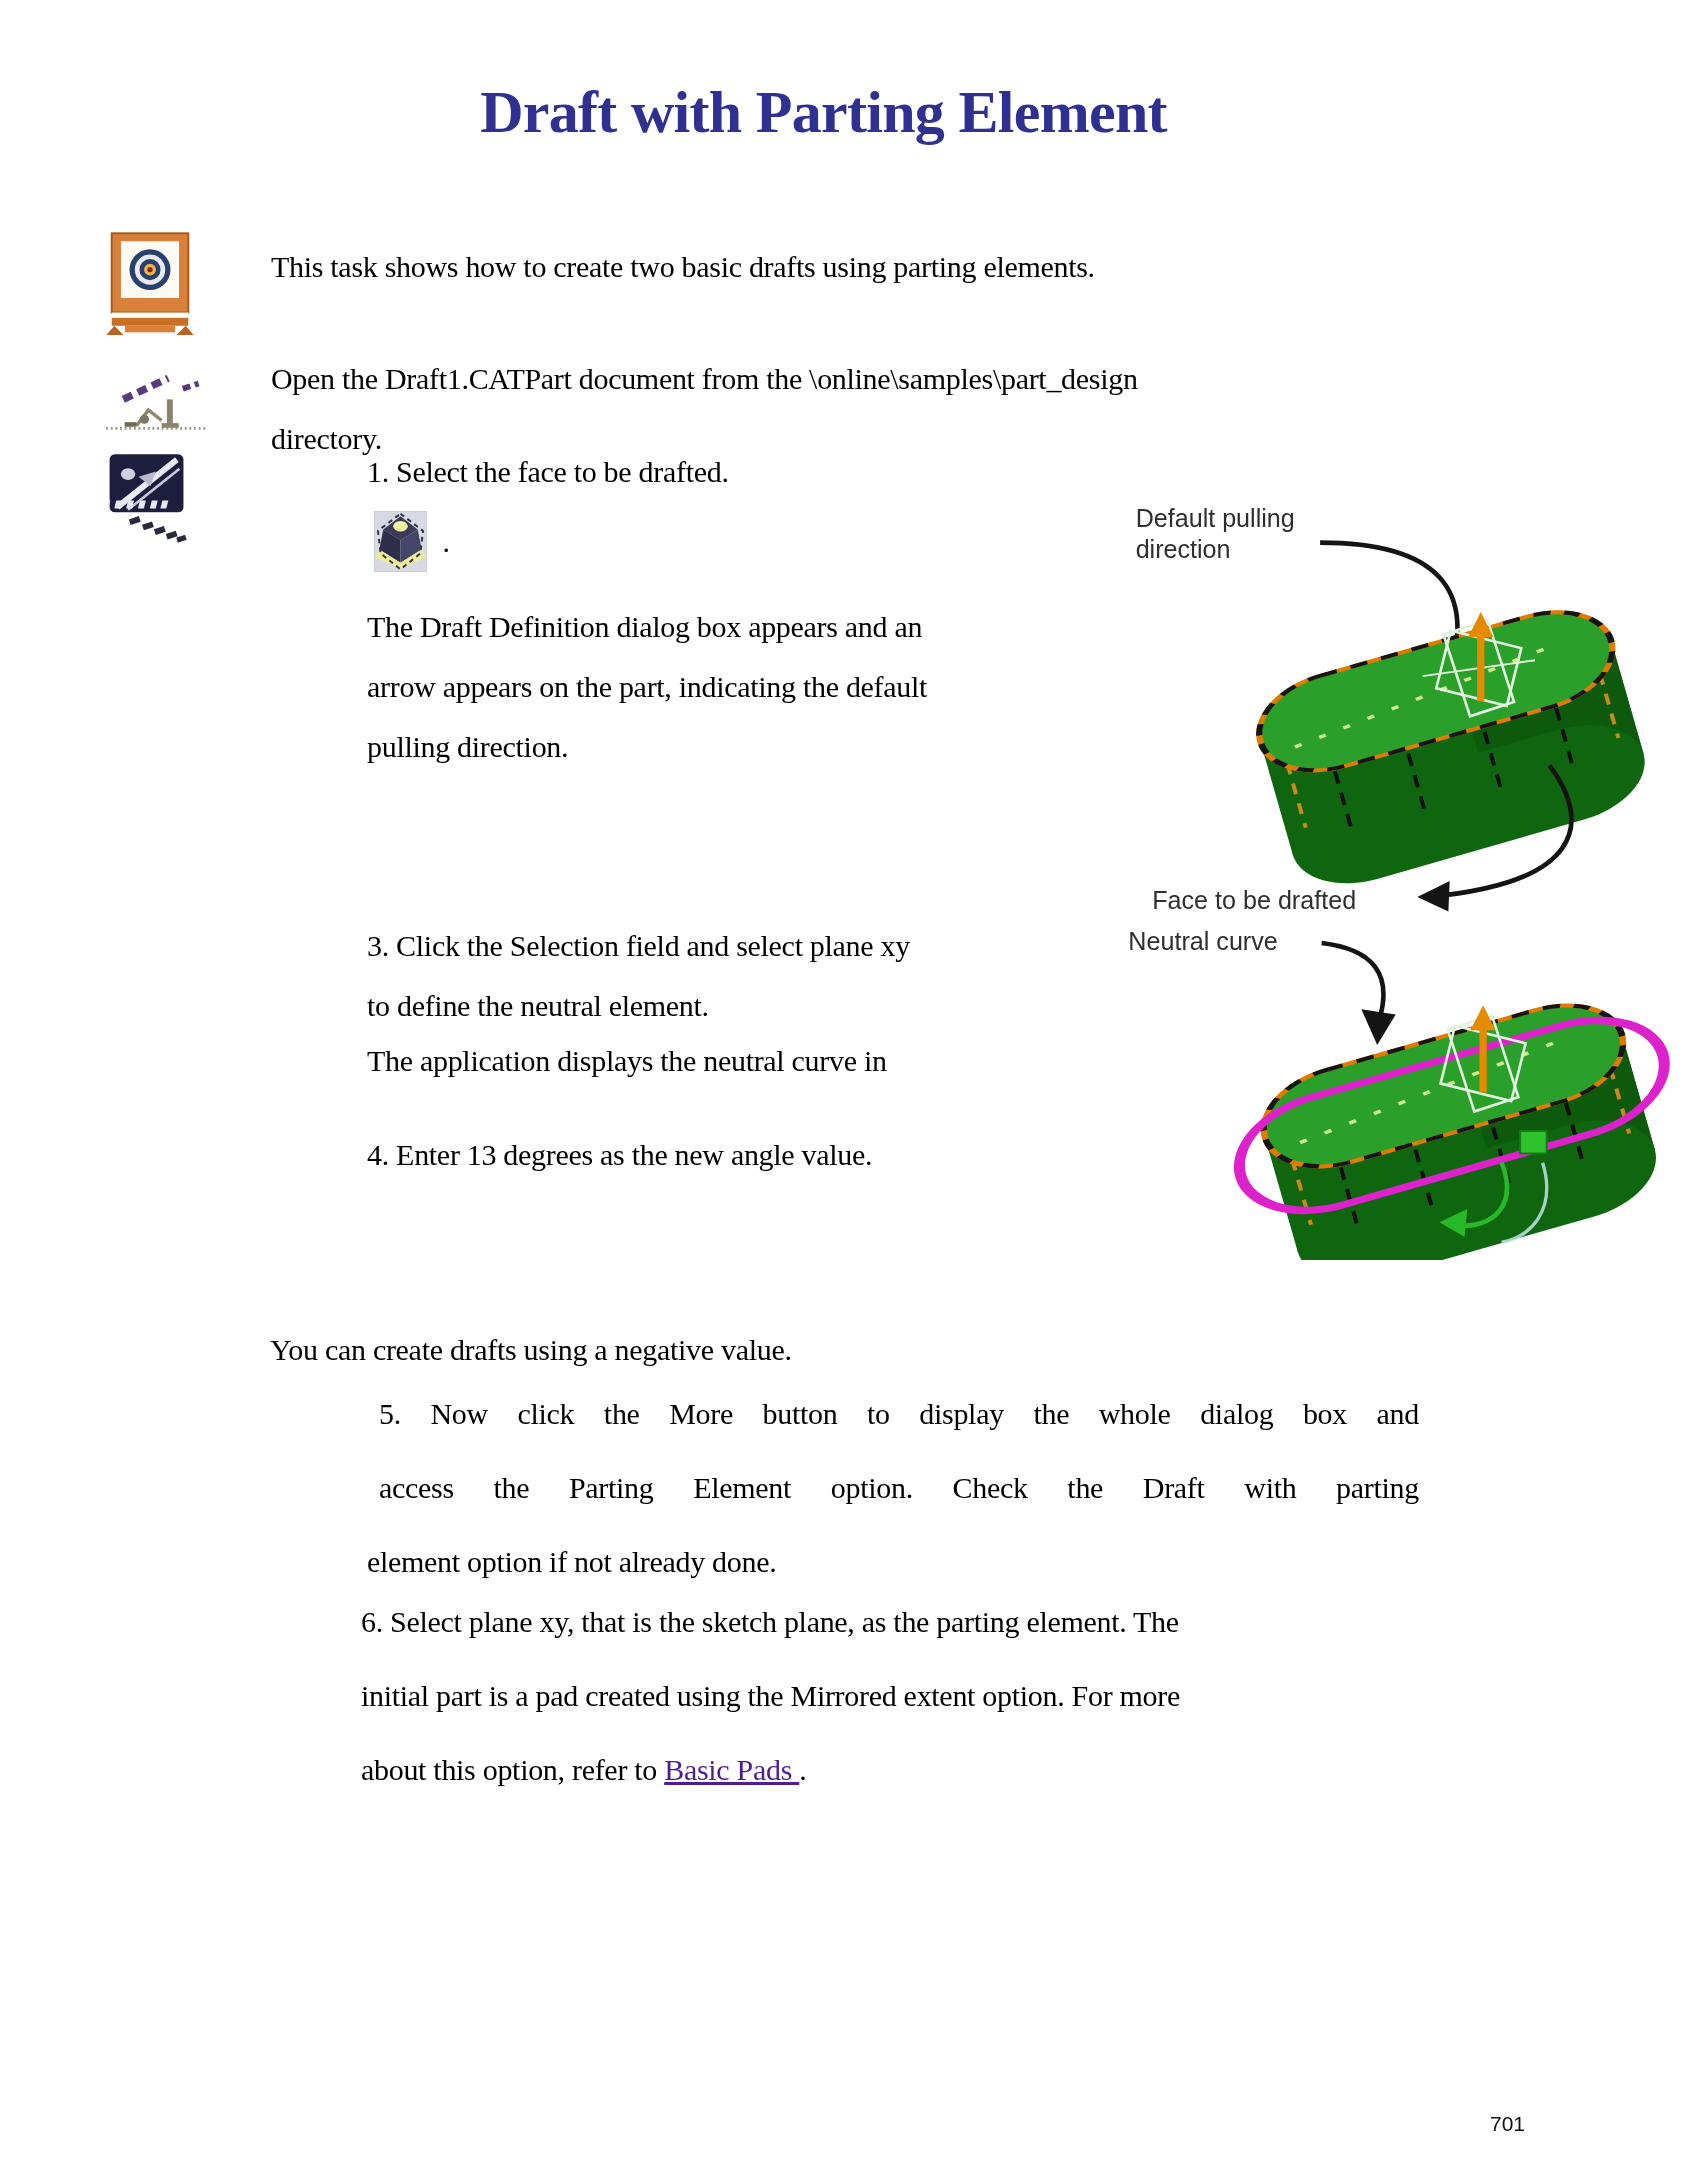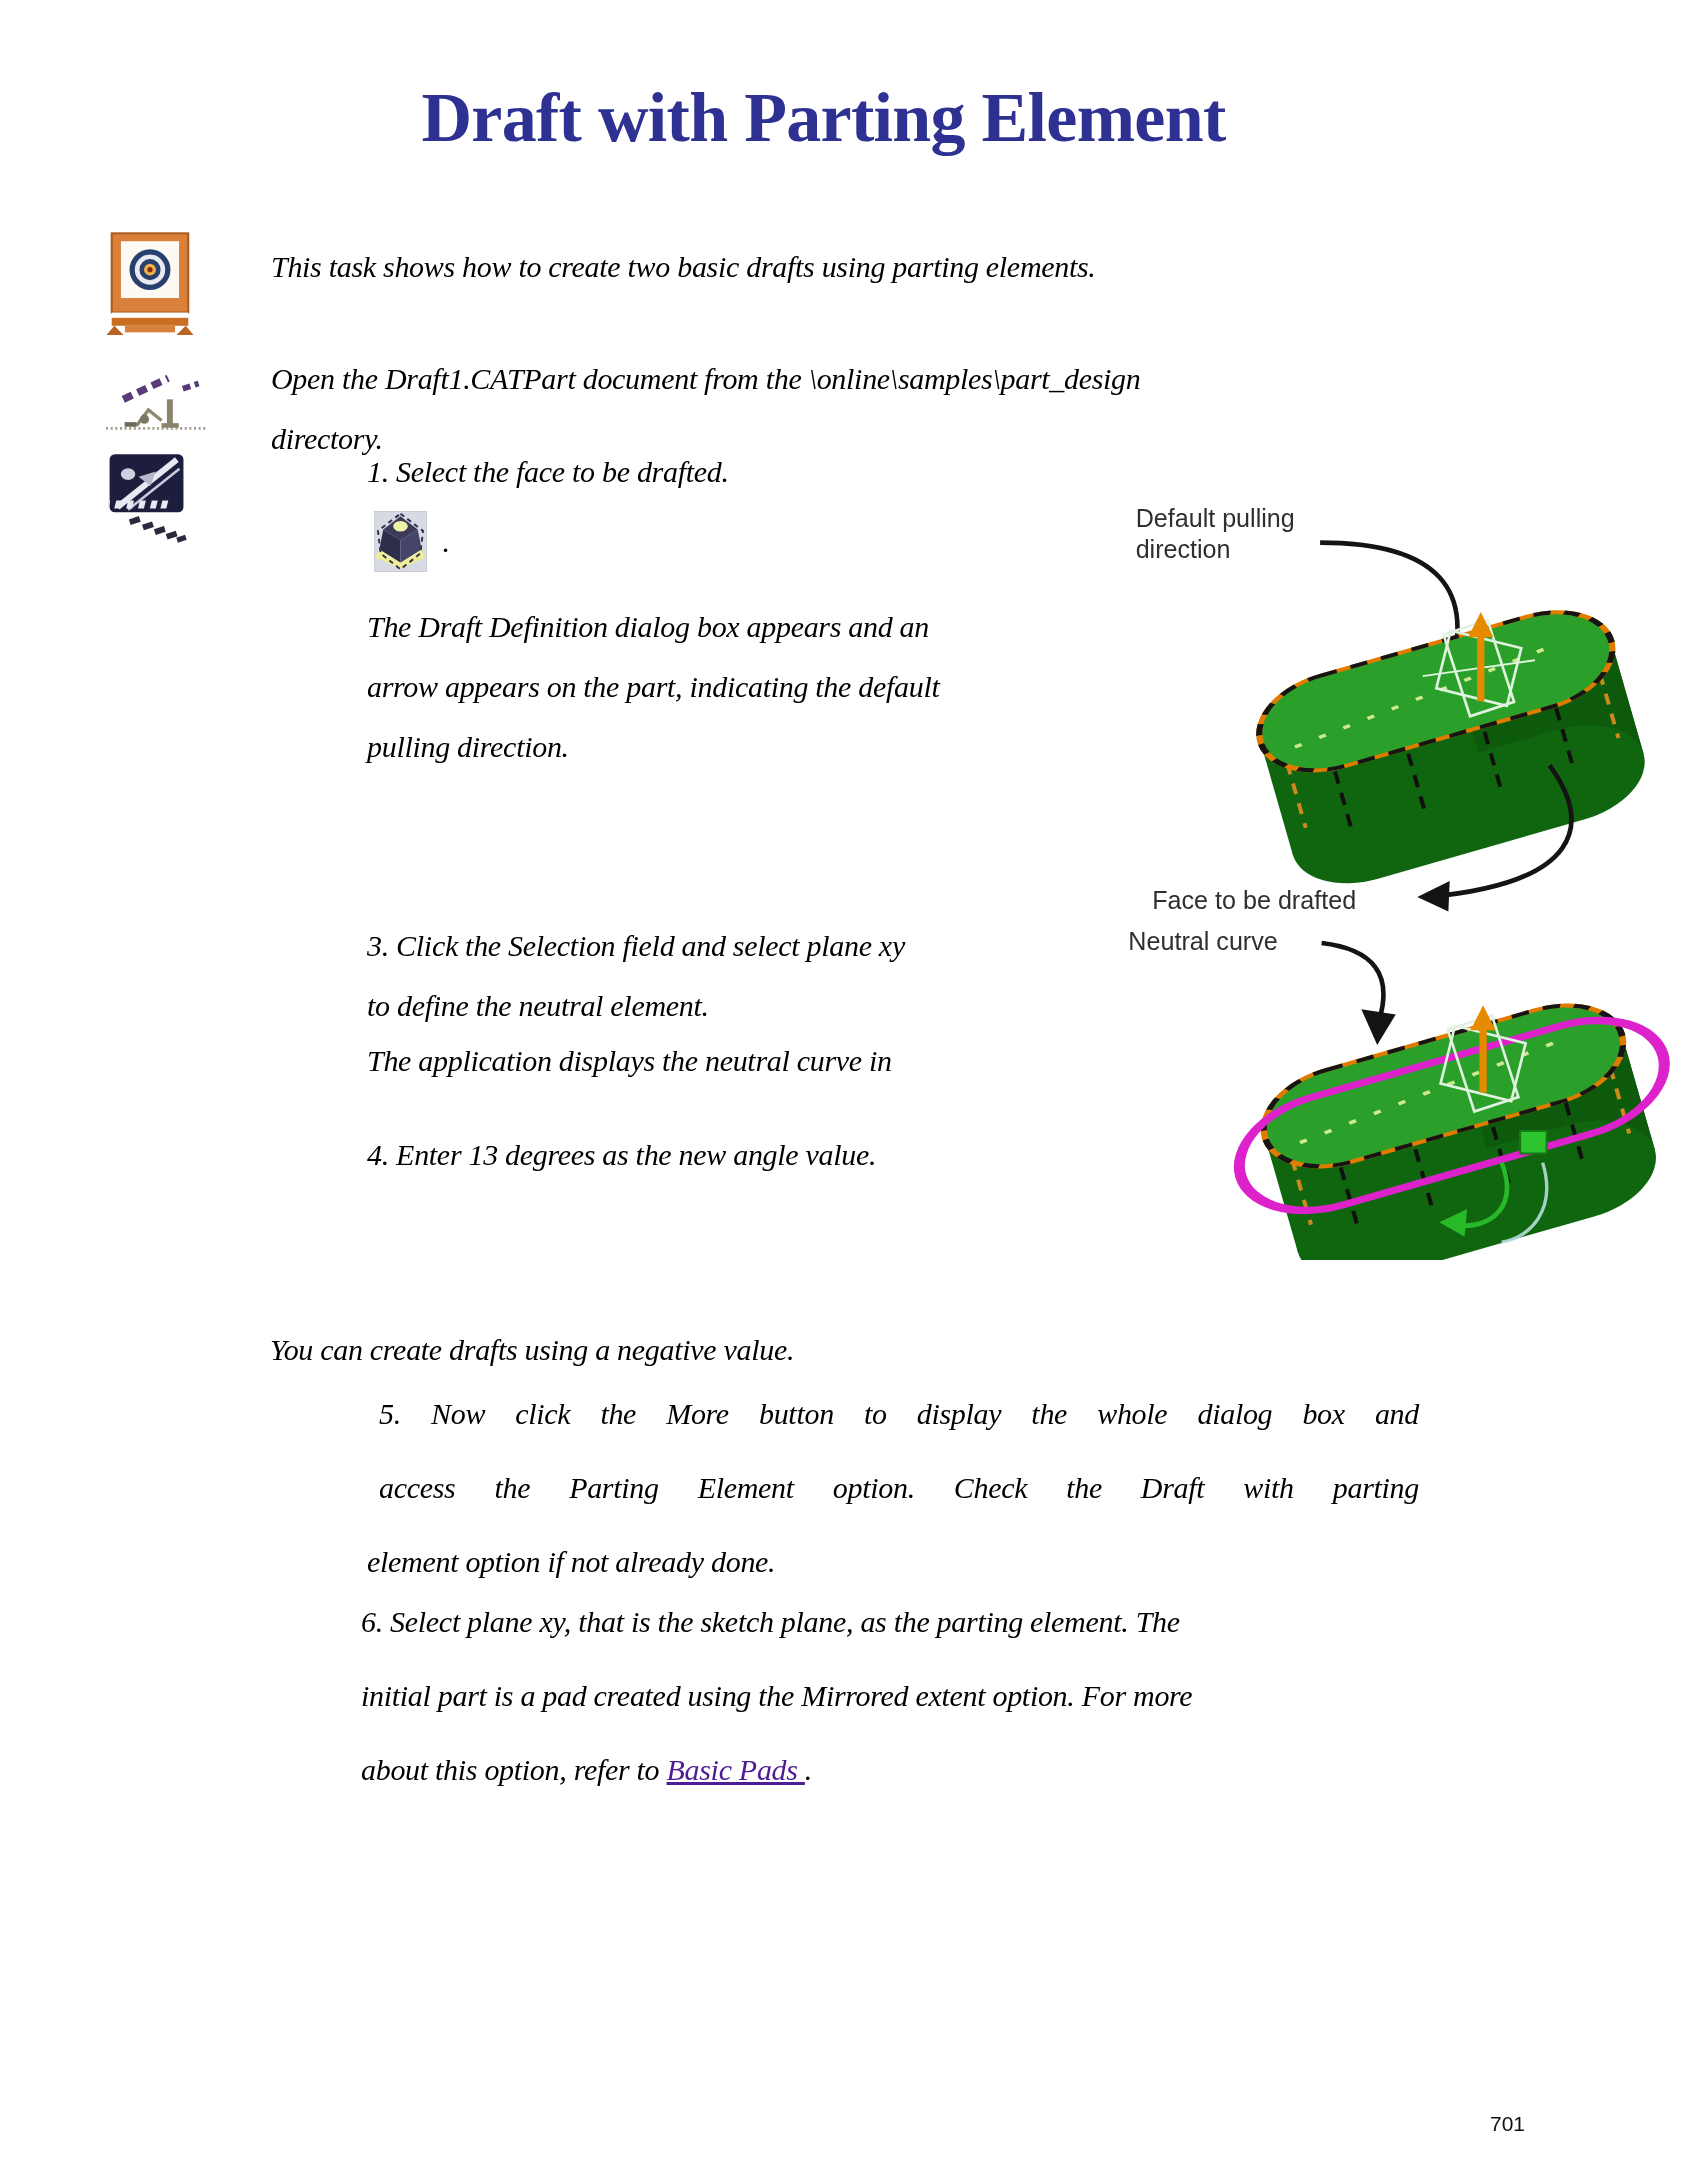--- a/index.html
+++ b/index.html
@@ -1,22 +1,22 @@
 <!DOCTYPE html>
 <html style="font-size:10.6px"><head>
 <meta charset="utf-8">
 <style>
   html,body{margin:0;padding:0;}
   body{width:1687px;height:2183px;position:relative;background:#ffffff;overflow:hidden;
        font-family:"Liberation Serif","DejaVu Serif",serif;color:#000;}
   .abs{position:absolute;}
   .title{left:0;top:78px;width:1647px;text-align:center;
-         font-size:70px;font-weight:bold;color:#2e3192;letter-spacing:-0.7px;}
+         font-size:60px;font-weight:bold;color:#2e3192;letter-spacing:-0.7px;}
   .body-text{font-size:30px;line-height:60px;letter-spacing:-0.3px;}
-  .line{white-space:nowrap;font-style:italic;}
+  .line{white-space:nowrap;}
   .wrapblock .line{white-space:nowrap;}
   .just{white-space:normal;text-align:justify;text-align-last:justify;margin-left:12px;}
   .step5 .line, .step6 .line{line-height:74px;}
   .link{color:#4c1d95;text-decoration:underline;cursor:pointer;}
   .figlabel{font-family:"Liberation Sans","DejaVu Sans",sans-serif;font-size:38px;fill:#2f2f2f;}
   .pagenum{font-family:"Liberation Sans","DejaVu Sans",sans-serif;font-size:21px;color:#111;}
   .steprow{display:flex;align-items:center;gap:9.3px;}
   svg{display:block;}
 </style>
 </head>

